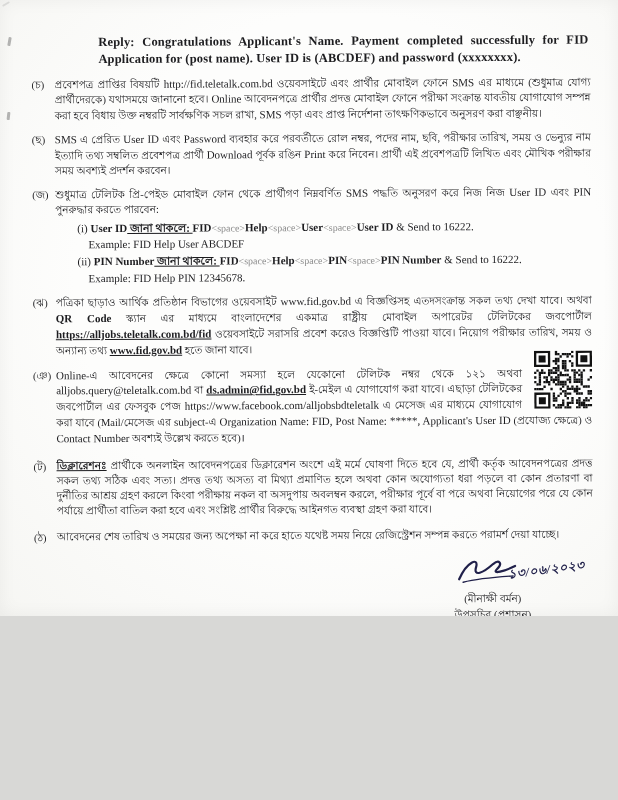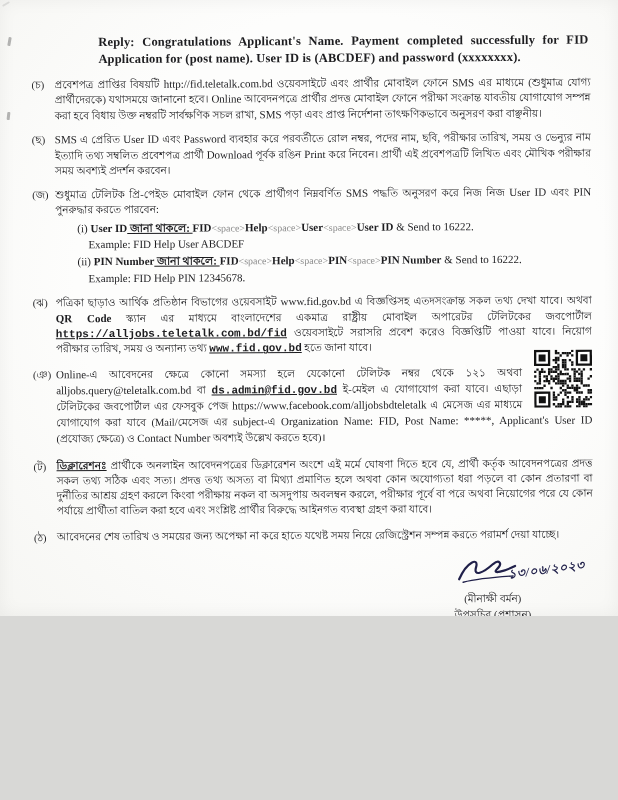--- a/index.html
+++ b/index.html
@@ -22,21 +22,21 @@
   .para {
     position:relative; padding-left:23px; margin-top:8px;
     font-size:10.5px; line-height:1.42; text-align:justify; text-align-last:left;
   }
   .para .sec-label { position:absolute; left:0; top:1px; font-size:10.5px; }
 
   .seg-b  { }
   .seg-bb { font-weight:bold;text-decoration:underline; }
   .seg-l  { font-size:11px; }
   .seg-lb { font-size:11px; font-weight:bold; }
-  .seg-u  { font-size:11px; font-weight:600; text-decoration:underline;font-family:Liberation Mono, monospace; }
+  .seg-u  { font-size:11px; font-weight:600; text-decoration:underline; }
   .seg-sp { font-size:10px; color:#8b8b8b;margin-top:9px; }
 
   .sms-item    { padding-left:45px; margin-top:3px; font-size:11px; line-height:1.3; text-align:left; }
   .sms-example { padding-left:56px; margin-top:2px; font-size:11px; line-height:1.3; text-align:left; }
 
   .qr-wrap { float:right; width:58px; height:58px; margin:-15px 0 4px 12px; }
   .qr-wrap svg { display:block; width:58px; height:58px; }
 
   .clear-para { clear:both; }
 

